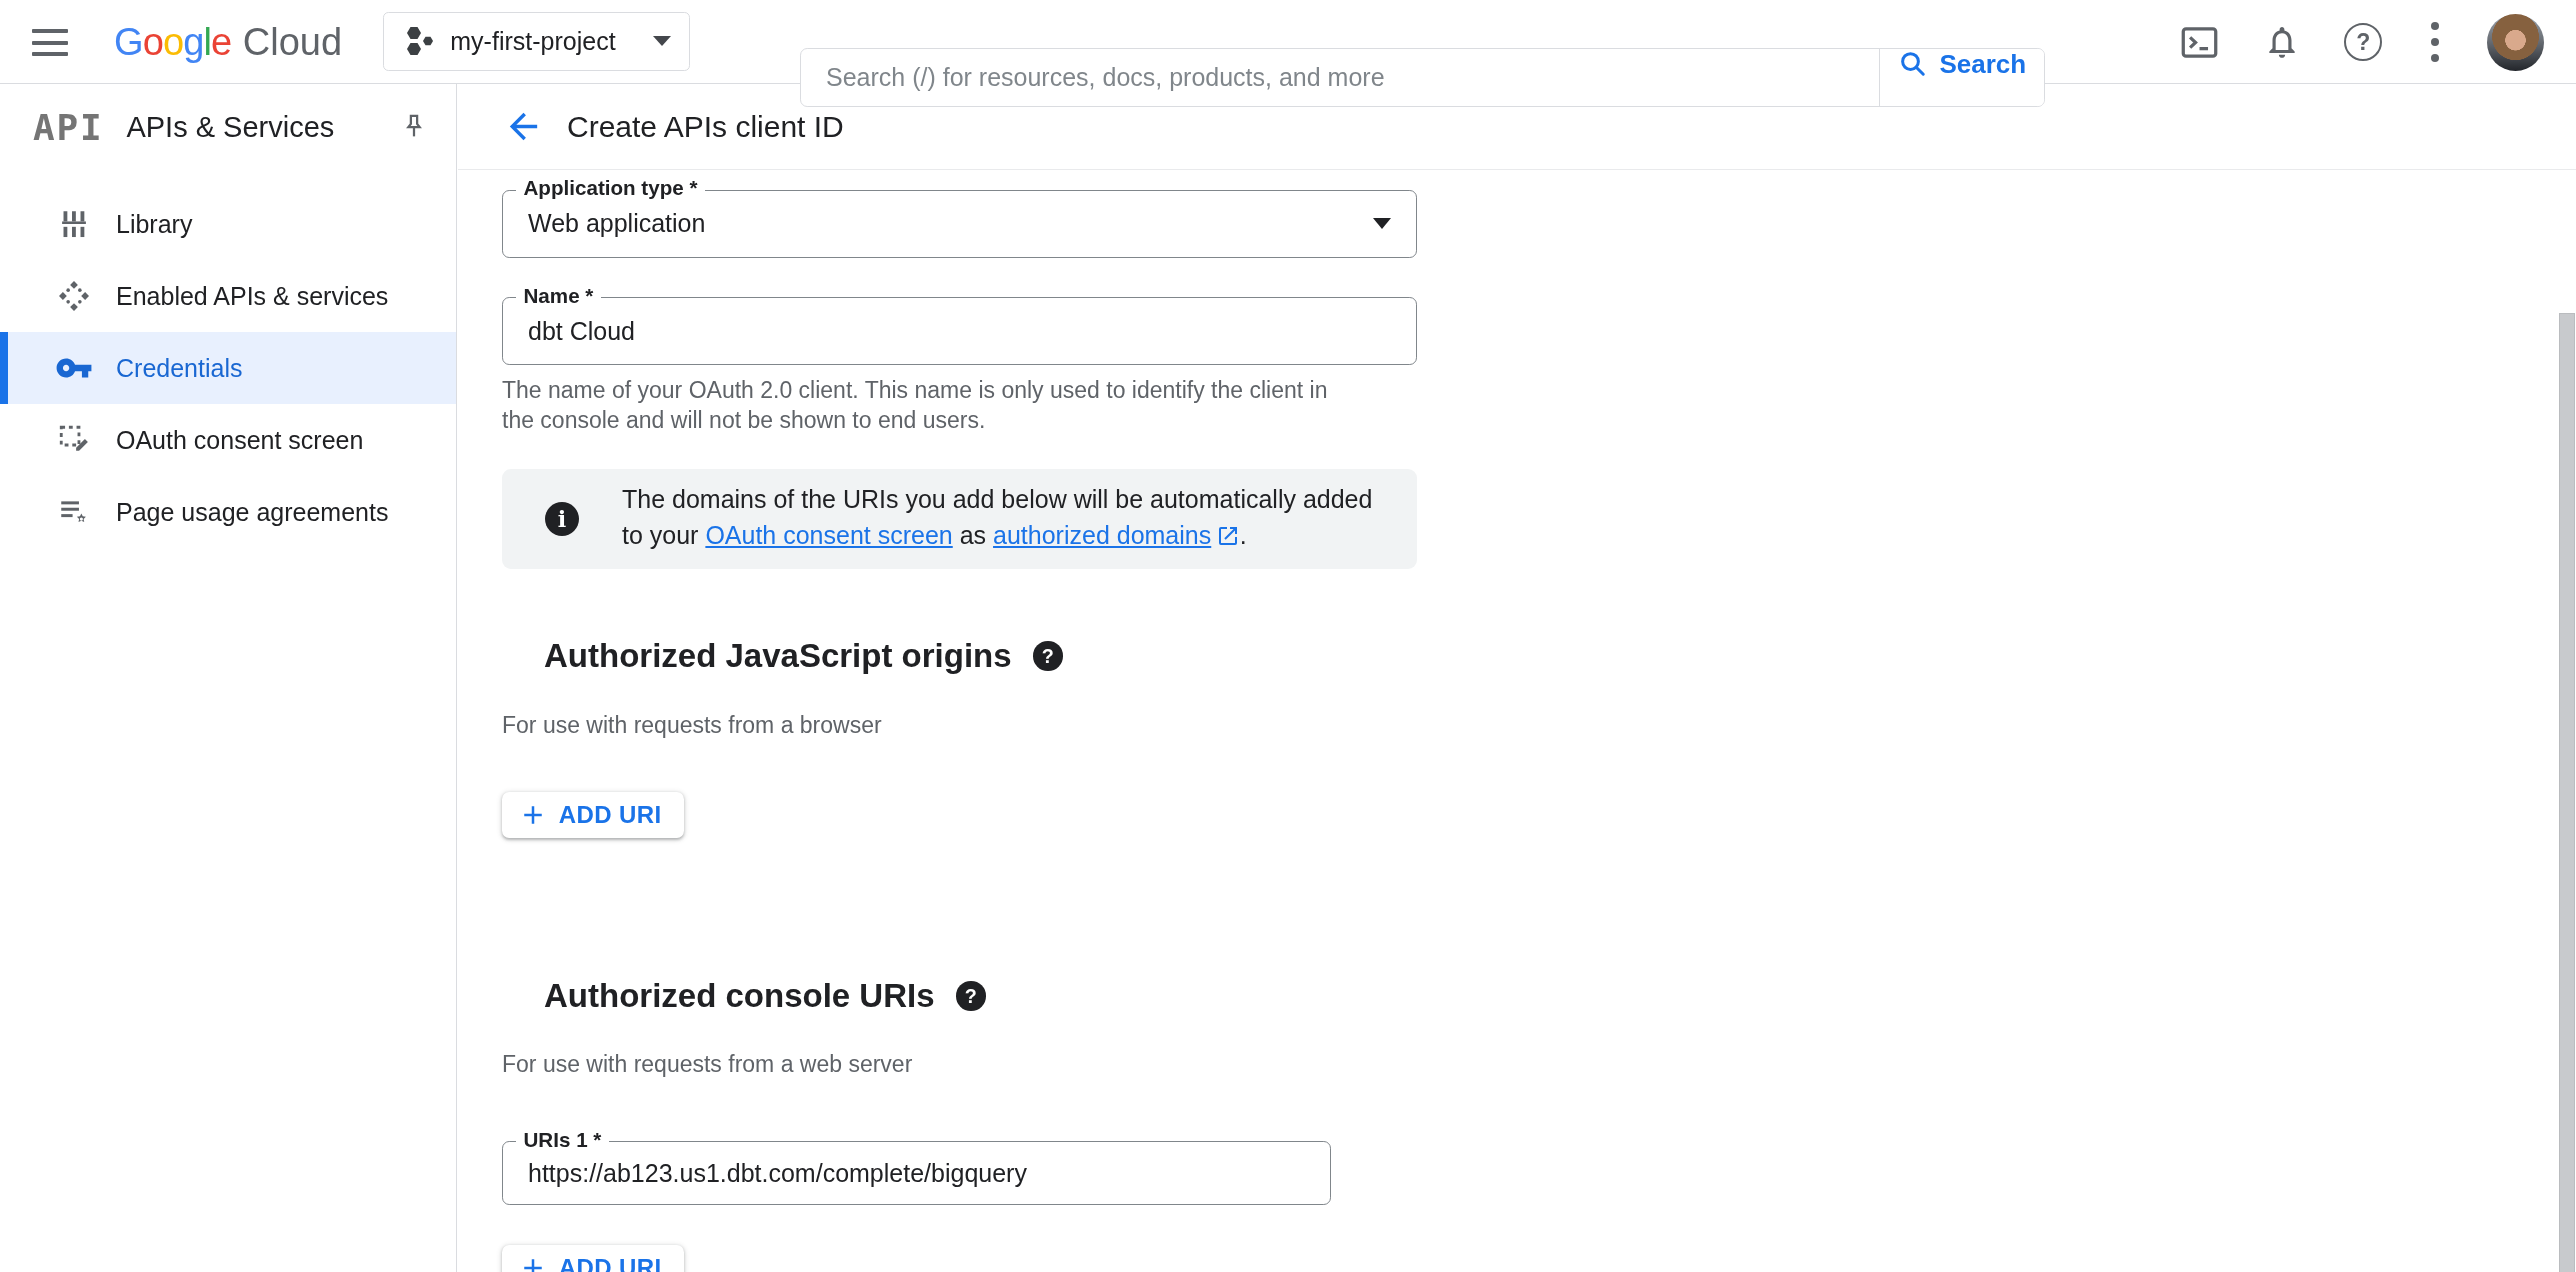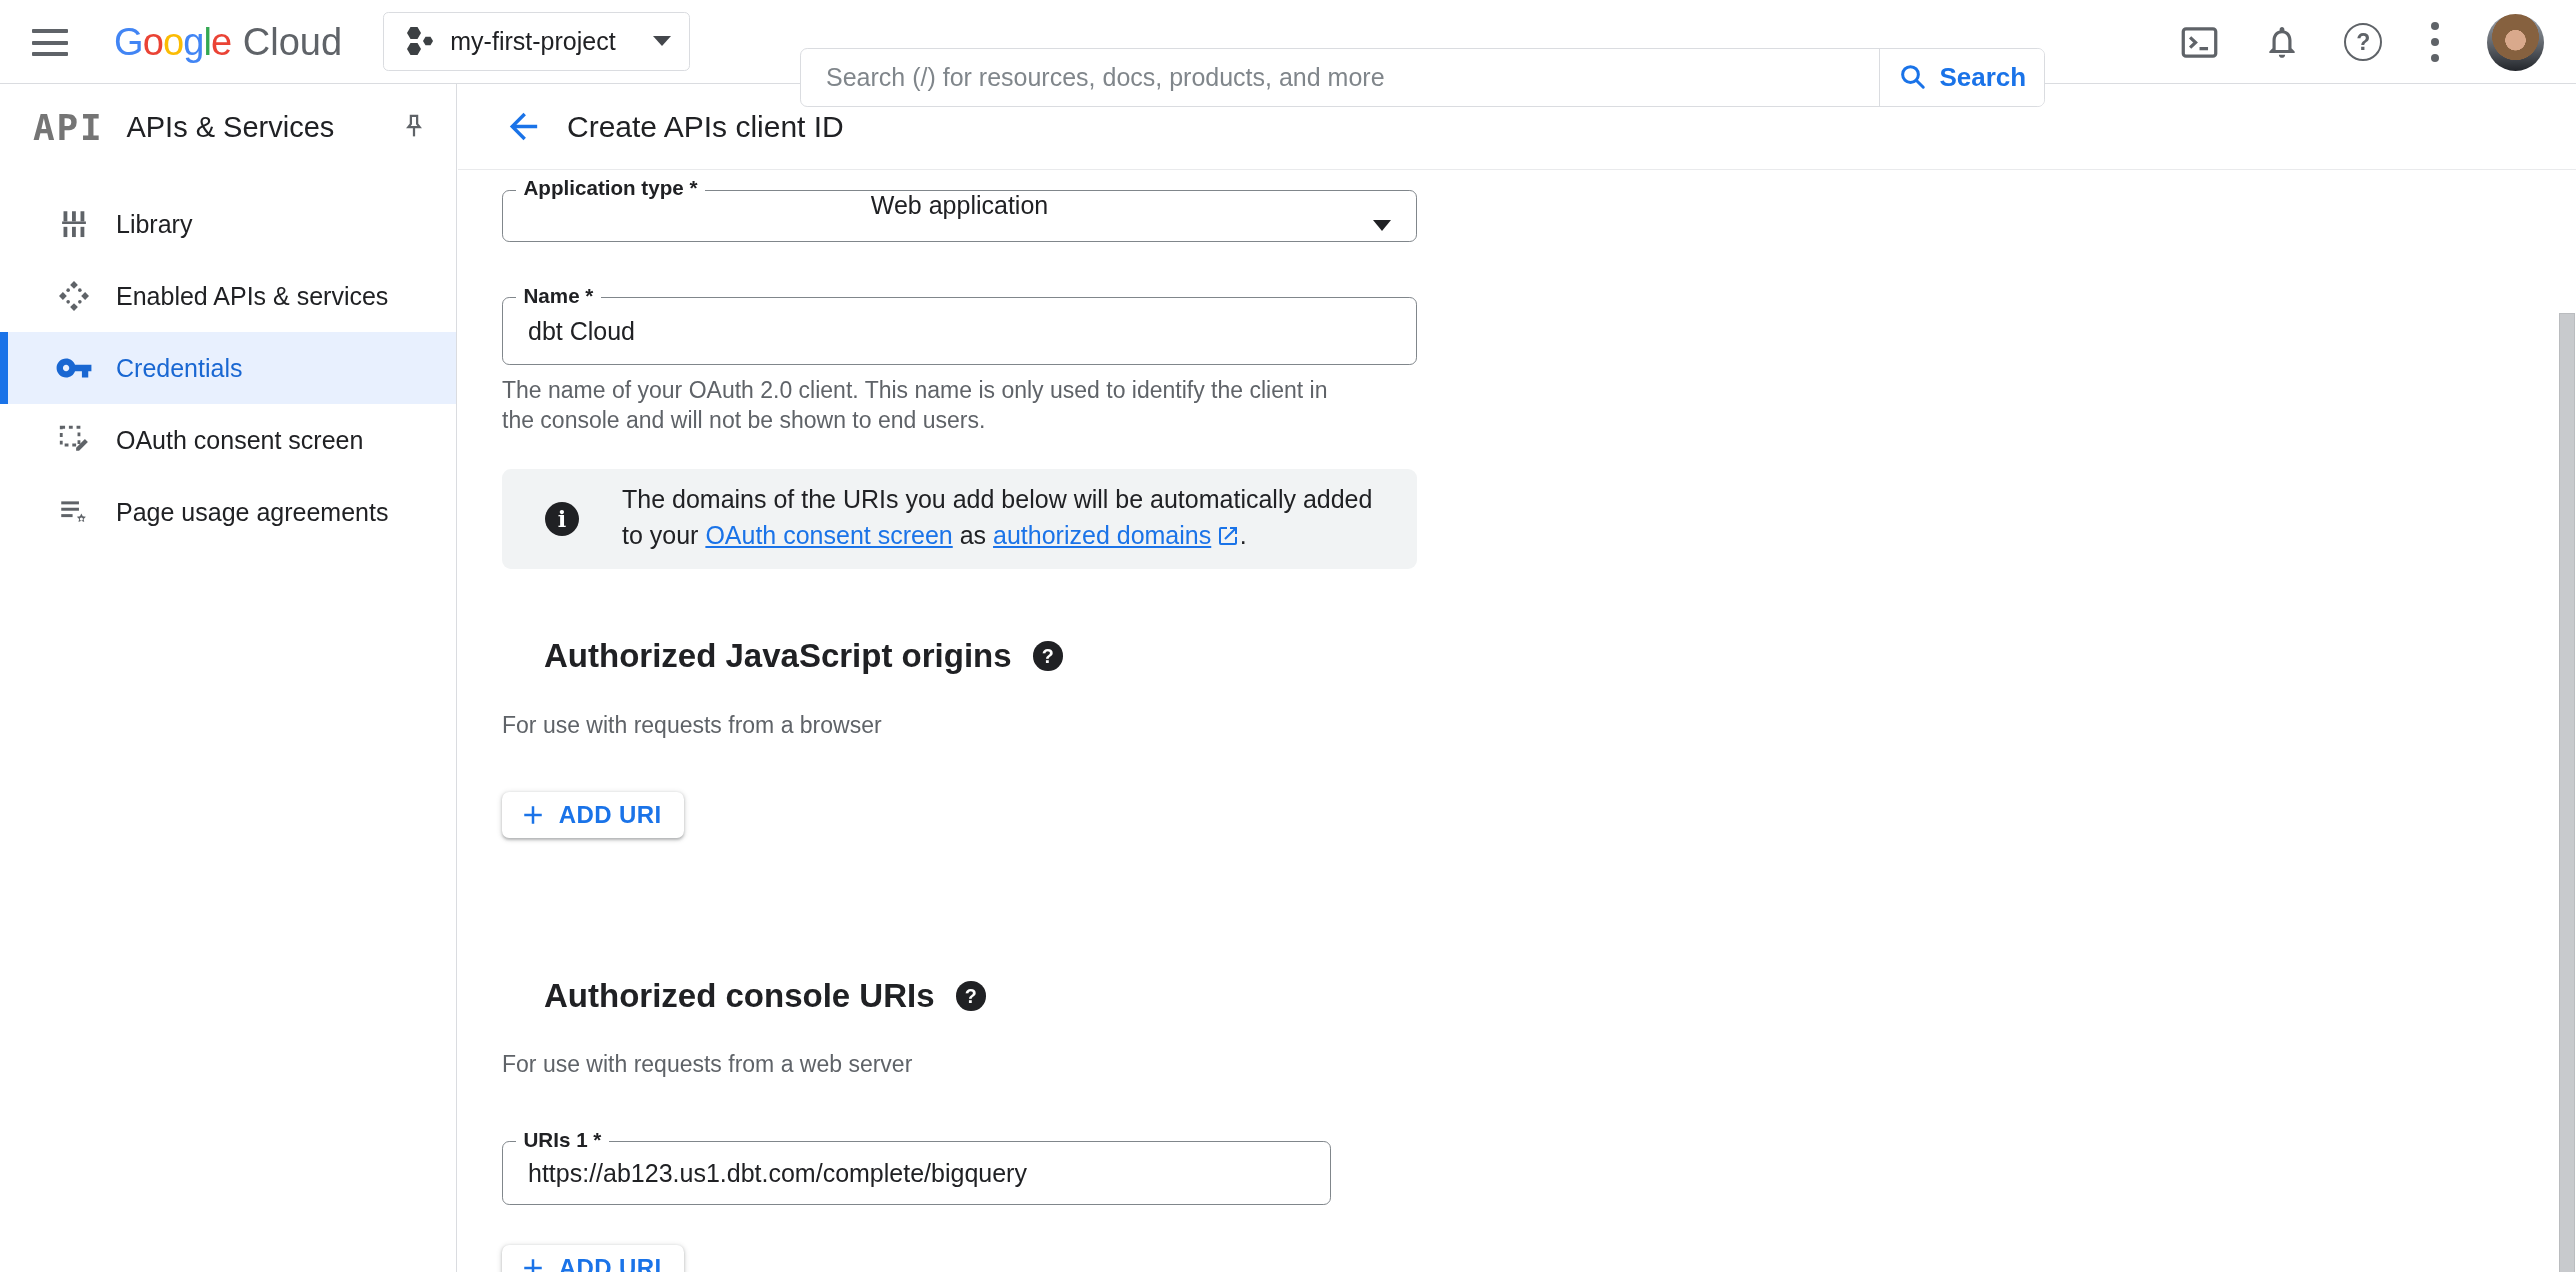--- a/index.html
+++ b/index.html
@@ -19,21 +19,21 @@
                border:0.9px solid #dadce0;border-radius:5.4px;display:flex;align-items:center;
                padding:0 18px;gap:14.3px;cursor:pointer;background:#fff;}
   .project-btn .plabel{font-size:25px;color:#202124;}
   .caret{width:0;height:0;border-left:9px solid transparent;border-right:9px solid transparent;
          border-top:10.7px solid #44474c;margin-left:auto;}
   .searchbar{position:absolute;left:800px;top:11.6px;width:1245px;height:59px;box-sizing:border-box;
              border:0.9px solid #dadce0;border-radius:7.2px;display:flex;overflow:hidden;background:#fff;margin-top:36px;}
   .searchbar input{flex:1;border:none;outline:none;padding:0 25px;font-size:25px;color:#202124;
                    font-family:inherit;background:transparent;}
   .searchbar input::placeholder{color:#80868b;}
-  .search-btn{width:164px;border-left:0.9px solid #dadce0;display:flex;align-items:center;
+  .search-btn{width:164px;border-left:0.9px solid #dadce0;display:flex;align-items:flex-start;
               justify-content:center;gap:11.6px;color:#1a73e8;font-size:26px;font-weight:700;
               cursor:pointer;background:#fff;}
   .top-icons{position:absolute;right:32px;top:0;height:84px;display:flex;align-items:center;gap:43px;}
   .tico{display:flex;align-items:center;justify-content:center;cursor:pointer;}
   .help-ring{width:38px;height:38px;border:2.7px solid #5f6368;border-radius:50%;box-sizing:border-box;
              display:flex;align-items:center;justify-content:center;font-size:23px;font-weight:700;color:#5f6368;}
   .dots{display:flex;flex-direction:column;gap:8px;padding:0 5.4px;}
   .dots i{width:8px;height:8px;border-radius:50%;background:#5f6368;}
   .avatar{width:57px;height:57px;border-radius:50%;
           background:
@@ -251,21 +251,21 @@
       <span class="back">
         <svg width="41" height="41" viewBox="0 0 24 24" fill="#1a73e8">
           <path d="M20 11H7.83l5.59-5.59L12 4l-8 8 8 8 1.41-1.41L7.83 13H20z"></path>
         </svg>
       </span>
       <span class="page-title">Create APIs client ID</span>
     </div>
 
     <div class="content">
 
-      <div class="field" style="top:19.7px;height:52px;flex-direction:column;">
+      <div class="field" style="top:19.7px;height:68px;">
         <span class="flabel">Application type *</span>
         <span style="font-size:25px">Web application</span>
         <span class="sel-caret"></span>
       </div>
 
       <div class="field" style="top:127px;height:68px;">
         <span class="flabel">Name *</span>
         <input class="fvalue" value="dbt Cloud" style="">
       </div>
 

